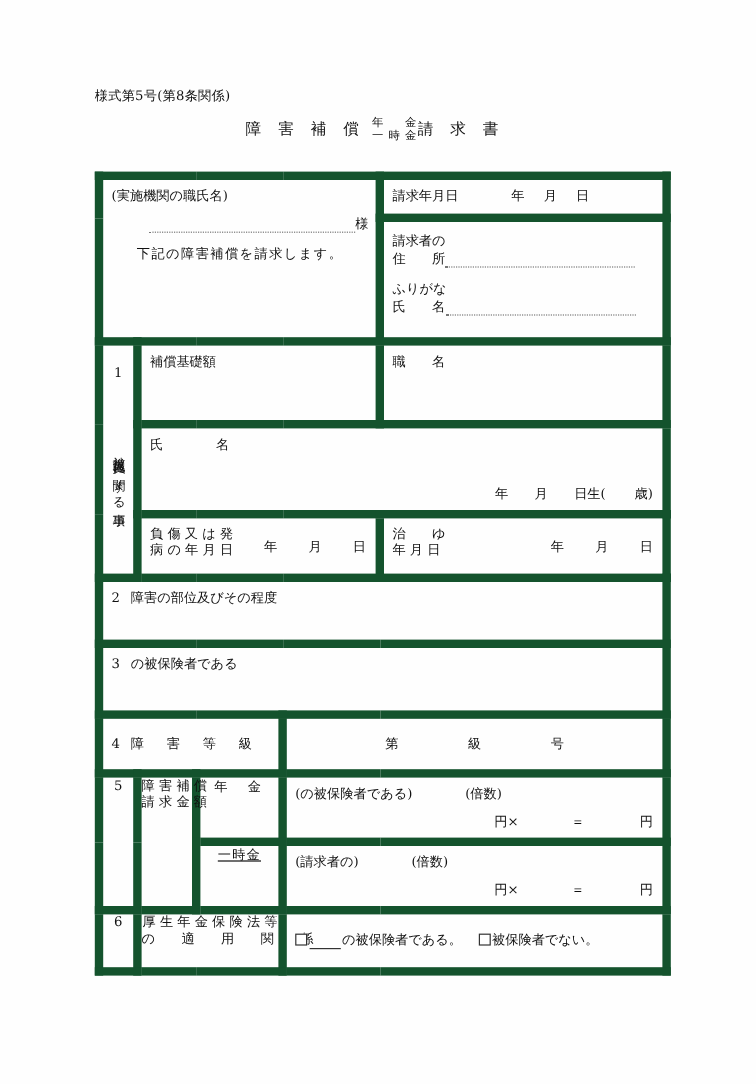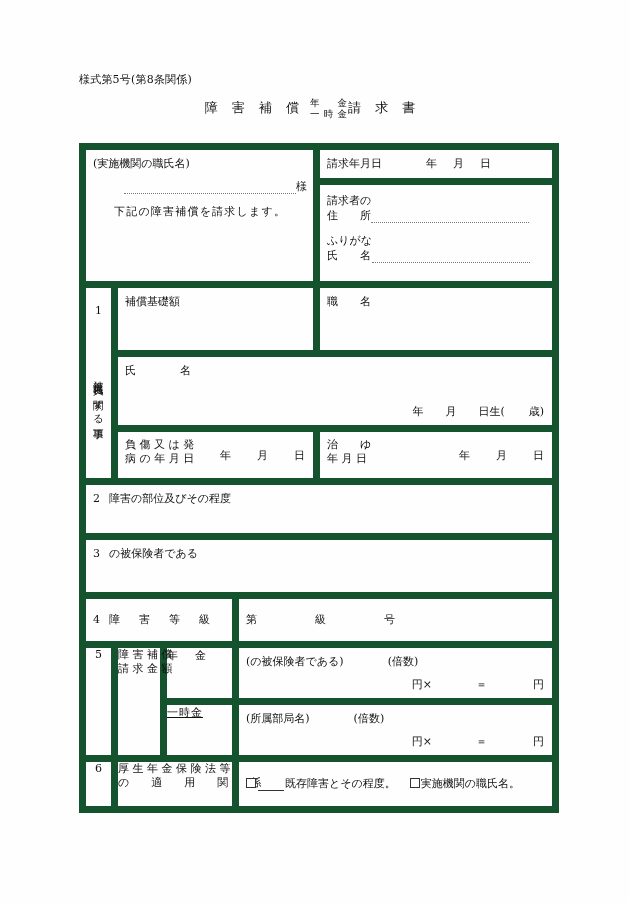--- a/index.html
+++ b/index.html
@@ -168,21 +168,21 @@
     position: absolute;
     right: 8px;
     bottom: 6px;
     white-space: nowrap;
     margin-top: 12px;
   }
   .money-eq i { font-style: normal; }
   .money-eq .gap1 { padding-left: 44px; }
   .money-eq .gap2 { padding-left: 46px; }
 
-  .center { text-align: left; }
+  .center { text-align: center; }
   .mid { vertical-align: middle; }
 </style>
 </head>
 <body>
 
 <div class="page">
 
   <div class="form-no">様式第5号(第8条関係)</div>
 
   <div class="doc-title">
@@ -311,40 +311,40 @@
         </div>
       </td>
     </tr>
 
     <tr>
       <td class="mid" style="height:50px">
         <div class="center sp1">一時金</div>
       </td>
       <td colspan="2">
         <div class="pad money-head">
-          <span>(所属部局名)</span><span class="b2">(倍数)</span>
+          <span>(請求者の)</span><span class="b2">(倍数)</span>
         </div>
         <div class="money-eq">
           <i>円×</i><i class="gap1">＝</i><i class="gap2">円</i>
         </div>
       </td>
     </tr>
 
     <tr>
       <td class="vcell mid" style="height:44px">
         <div style="text-align:center">6</div>
       </td>
       <td colspan="2" class="mid">
         <div class="center twoline" style="font-size:11px">
           <span>厚 生 年 金 保 険 法 等</span><br>
           <span>の　　適　　用　　関　　係</span>
         </div>
       </td>
       <td colspan="2" class="mid">
         <div class="pad lbl" style="padding-top:14px">
-          <span class="checkbox"></span><span class="underline-blank"></span><span>既存障害とその程度。</span><span style="padding-left:14px"><span class="checkbox"></span><span>実施機関の職氏名。</span></span>
+          <span class="checkbox"></span><span class="underline-blank"></span><span>の被保険者である。</span><span style="padding-left:14px"><span class="checkbox"></span><span>被保険者でない。</span></span>
         </div>
       </td>
     </tr>
 
   </tbody>
     </table>
 </div>
 
 </body></html>

